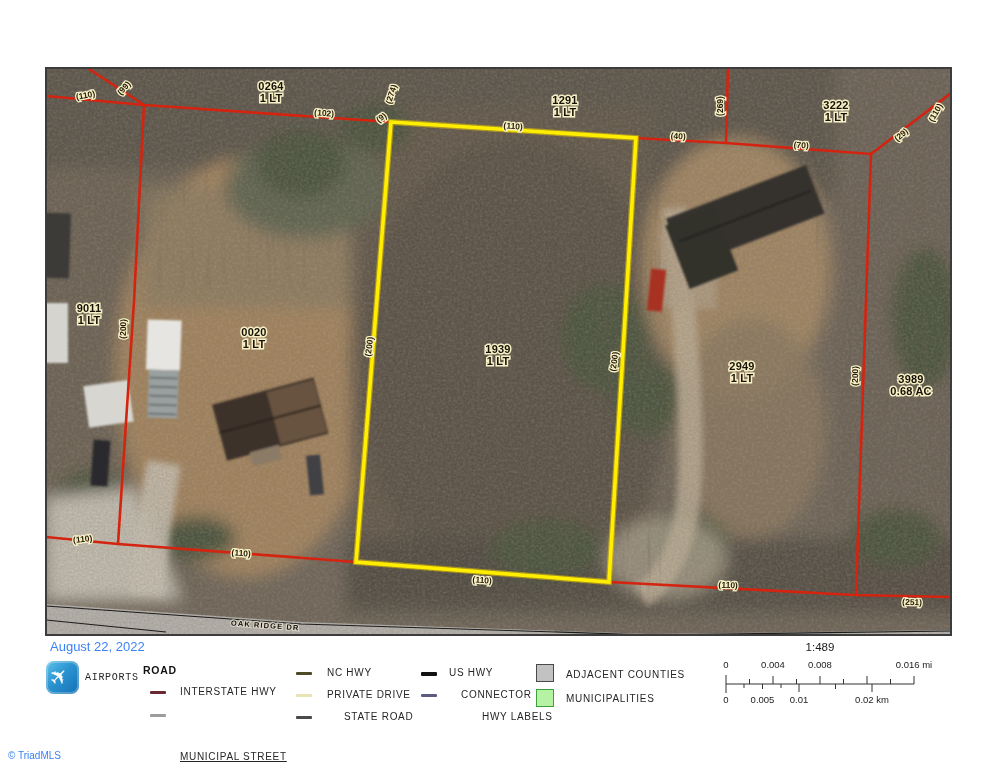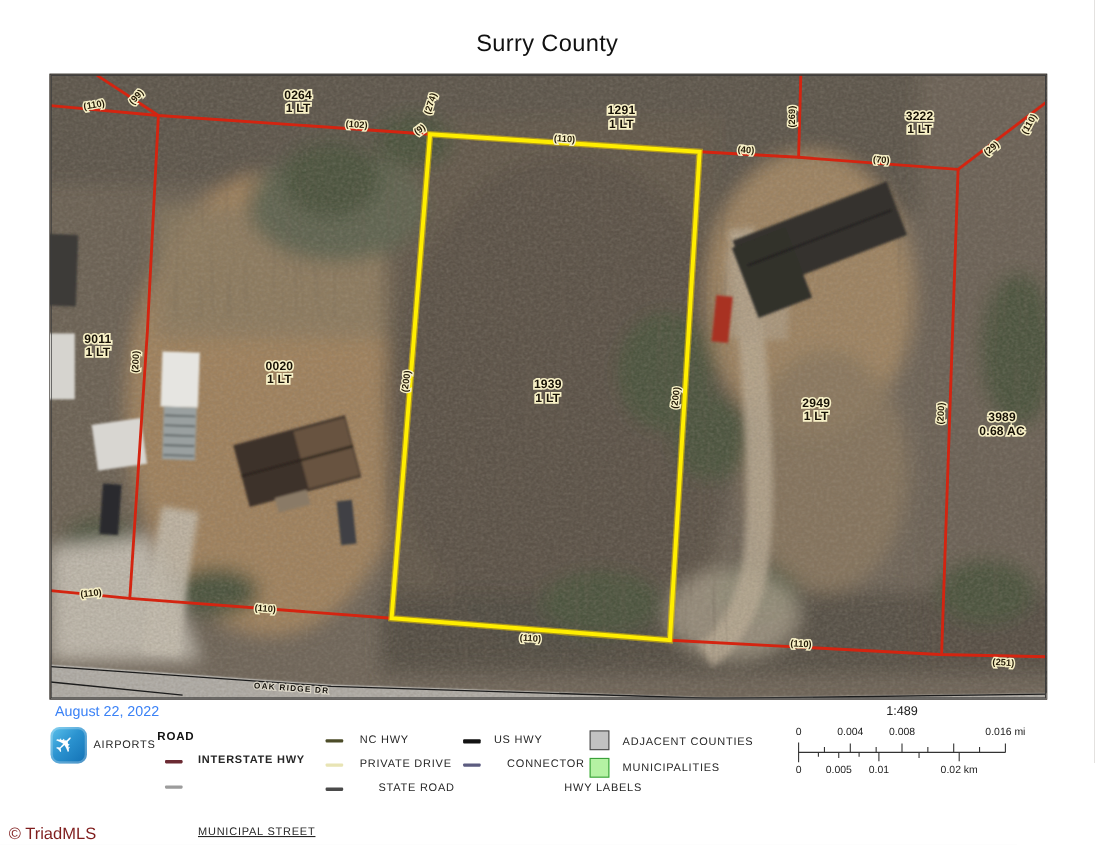--- a/index.html
+++ b/index.html
@@ -31,28 +31,27 @@
                 display:block;transform:rotate(-45deg);}
   .lg-label{position:absolute;font-size:10px;color:#262626;letter-spacing:0.7px;white-space:nowrap;}
   .lg-road-header{position:absolute;left:143px;top:664px;font-size:10.5px;font-weight:bold;
                   color:#111;letter-spacing:0.7px;}
   .swatch{position:absolute;width:16px;height:3px;border-radius:1px;}
   .area-swatch{position:absolute;width:18px;height:18px;box-sizing:border-box;}
   .scale-ratio{position:absolute;left:706px;top:641px;width:228px;text-align:center;
                font-size:11.5px;color:#1a1a1a;}
   .scalebar{position:absolute;left:706px;top:654px;}
   .scalebar text{font-family:"Liberation Sans",sans-serif;font-size:9.5px;fill:#222;text-anchor:middle;}
-  .watermark{position:absolute;left:8px;top:750px;font-size:15px;color:#7f1d1d;}
+  .watermark{position:absolute;left:8px;top:750px;font-size:10px;color:#3b82f6;}
 </style>
 </head>
 <body>
 
 <div class="page">
 
-  <h1 class="title">Surry County</h1>
 
   <div class="map-frame">
     <svg viewBox="0 0 905 567">
       <defs>
         <clipPath id="mapClip">
             <rect x="0" y="0" width="905" height="567"></rect>
           </clipPath>
         <filter id="soft">
             <feGaussianBlur stdDeviation="8"></feGaussianBlur>
           </filter>
@@ -214,21 +213,21 @@
       <rect x="0.5" y="0.5" width="904" height="566" fill="none" stroke="#3c3c3c" stroke-width="1"></rect>
     </svg>
   </div>
 
   <div id="legend-layer">
     <div class="lg-date">August 22, 2022</div>
 
     <div class="airport-icon">
       <span class="plane">✈</span>
     </div>
-    <span class="lg-label" style="left:85px;top:672px;">AIRPORTS</span>
+    <span class="lg-label" style="left:85px;top:672px;font-family:Liberation Mono, monospace;">AIRPORTS</span>
 
     <div class="lg-road-header">ROAD</div>
 
     <div class="scale-ratio">1:489</div>
     <svg class="scalebar" width="240" height="52" viewBox="0 0 240 52">
       <g stroke="#333" stroke-width="1">
         <path d="M20,30 H208"></path>
         <path d="M20,21 V39 M208,22 V30 M166,30 V38"></path>
         <path d="M67,22 V30 M114,22 V30 M161,22 V30 M184.5,25 V30 M43.5,25 V30 M90.5,25 V30 M137.5,25 V30"></path>
         <path d="M56.5,30 V35 M93,30 V38 M129.5,30 V35 M38,30 V34 M75,30 V34"></path>
@@ -240,34 +239,34 @@
           <text x="208" y="14">0.016 mi</text>
         </g>
       <g id="scale-km-labels">
           <text x="20" y="49">0</text>
           <text x="56.5" y="49">0.005</text>
           <text x="93" y="49">0.01</text>
           <text x="166" y="49">0.02 km</text>
         </g>
     </svg>
   <span class="swatch" style="left: 150px; top: 691px; background: rgb(107, 42, 51);"></span>
-      <span class="lg-label" style="left: 180px; top: 686px; font-weight: bold;">INTERSTATE HWY</span>
+      <span class="lg-label" style="left: 180px; top: 686px;">INTERSTATE HWY</span>
       <span class="swatch" style="left: 150px; top: 714px; background: rgb(156, 156, 156);"></span>
       <span class="lg-label" style="left: 180px; top: 751px; text-decoration: underline;">MUNICIPAL STREET</span>
       <span class="swatch" style="left: 296px; top: 672px; background: rgb(76, 76, 40);"></span>
       <span class="lg-label" style="left: 327px; top: 667px;">NC HWY</span>
       <span class="swatch" style="left: 296px; top: 694px; background: rgb(232, 228, 180);"></span>
       <span class="lg-label" style="left: 327px; top: 689px;">PRIVATE DRIVE</span>
       <span class="swatch" style="left: 296px; top: 716px; background: rgb(74, 74, 74);"></span>
       <span class="lg-label" style="left: 344px; top: 711px;">STATE ROAD</span>
       <span class="swatch" style="left: 421px; top: 672px; background: rgb(18, 18, 18); height: 4px;"></span>
       <span class="lg-label" style="left: 449px; top: 667px;">US HWY</span>
       <span class="swatch" style="left: 421px; top: 694px; background: rgb(92, 92, 128);"></span>
       <span class="lg-label" style="left: 449px; top: 689px; margin-left: 12px;">CONNECTOR</span>
-      <span class="lg-label" style="left: 466px; top: 711px; padding-left: 47px;">HWY LABELS</span>
+      <span class="lg-label" style="left: 435px; top: 711px; padding-left: 47px;">HWY LABELS</span>
       <span class="area-swatch" style="left: 536px; top: 664px; background: rgb(194, 194, 194); border: 1px solid rgb(74, 74, 74);"></span>
       <span class="lg-label" style="left: 566px; top: 669px;">ADJACENT COUNTIES</span>
       <span class="area-swatch" style="left: 536px; top: 689px; background: rgb(181, 242, 163); border: 1px solid rgb(58, 161, 58);"></span>
       <span class="lg-label" style="left: 566px; top: 693px;">MUNICIPALITIES</span>
     </div>
 
   <div class="watermark">© TriadMLS</div>
 </div>
 
 </body></html>

